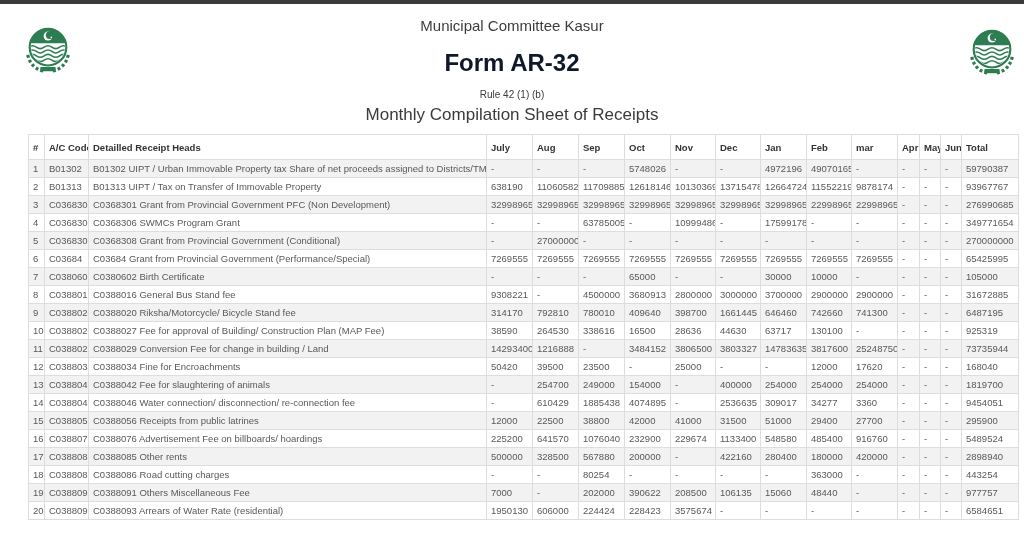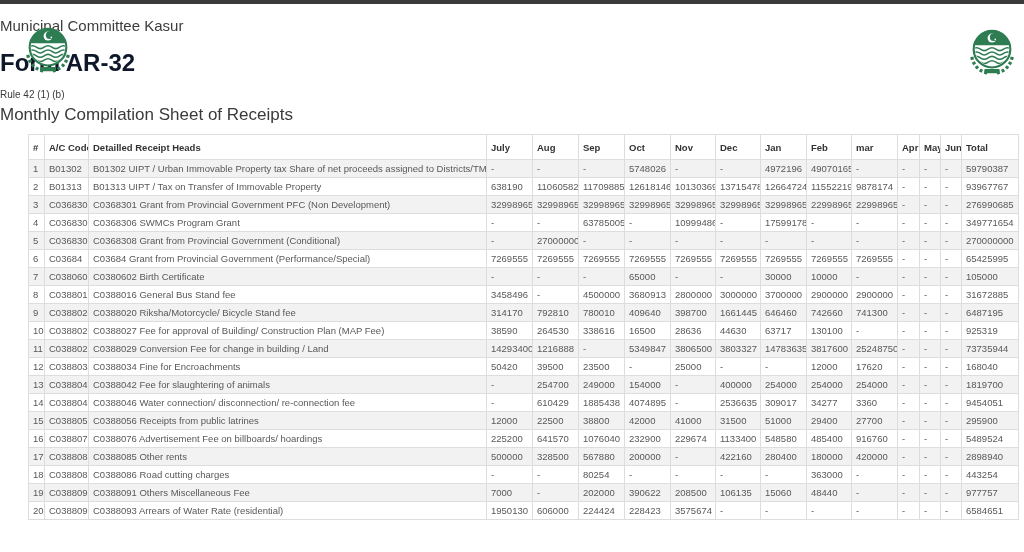--- a/index.html
+++ b/index.html
@@ -3,21 +3,21 @@
 <meta charset="utf-8">
 <style>
   html,body { margin:0; padding:0; }
   body {
     width:1024px; height:552px; overflow:hidden;
     background:#ffffff;
     font-family:"Liberation Sans", sans-serif;
     color:#3a3a3a;
   }
   .topbar { height:4px; background:#3a3a3a; }
-  .report-header { position:relative; text-align:left; }
+  .report-header { position:relative; text-align:center; }
   .logo { position:absolute; width:58px; height:54px; }
   .logo.left  { left:19px;  top:20px; }
   .logo.right { right:3px;  top:22px; }
   .t-org   { font-size:15px; padding-top:13px; color:#3c3c3c; }
   .t-form  { font-size:24px; font-weight:bold; margin-top:15px; color:#0f172a; }
   .t-rule  { font-size:10px; margin-top:12px; }
   .t-sheet { font-size:17px; margin-top:5px; }
   .t-year  { font-size:13px; margin-top:8px; }
 
   table.receipts {
@@ -278,21 +278,21 @@
         <td>-</td>
         <td>-</td>
         <td>-</td>
         <td>-</td>
         <td>105000</td>
       </tr>
       <tr>
         <td>8</td>
         <td>C0388016</td>
         <td>C0388016 General Bus Stand fee</td>
-        <td>3458496</td>
+        <td>9308221</td>
         <td>-</td>
         <td>4500000</td>
         <td>3680913</td>
         <td>2800000</td>
         <td>3000000</td>
         <td>3700000</td>
         <td>2900000</td>
         <td>2900000</td>
         <td>-</td>
         <td>-</td>
@@ -335,21 +335,21 @@
         <td>-</td>
         <td>925319</td>
       </tr>
       <tr>
         <td>11</td>
         <td>C0388029</td>
         <td>C0388029 Conversion Fee for change in building / Land</td>
         <td>14293400</td>
         <td>1216888</td>
         <td>-</td>
-        <td>5349847</td>
+        <td>3484152</td>
         <td>3806500</td>
         <td>3803327</td>
         <td>14783635</td>
         <td>3817600</td>
         <td>25248750</td>
         <td>-</td>
         <td>-</td>
         <td>-</td>
         <td>73735944</td>
       </tr>

